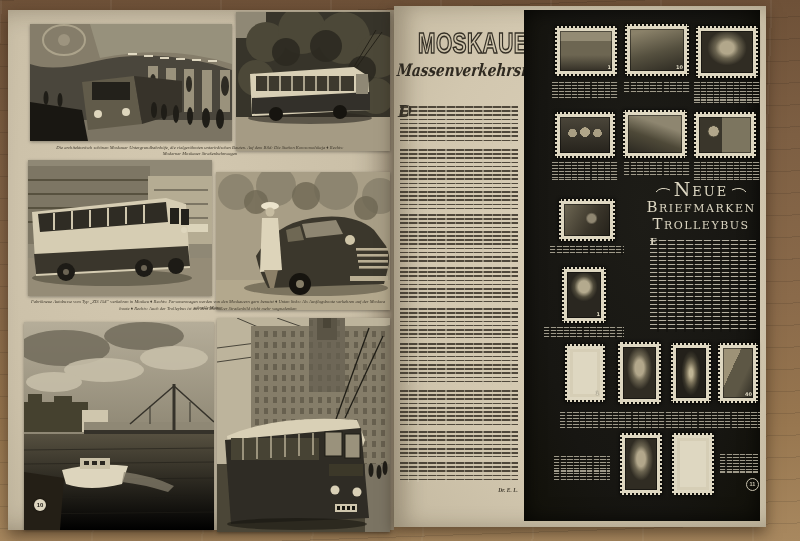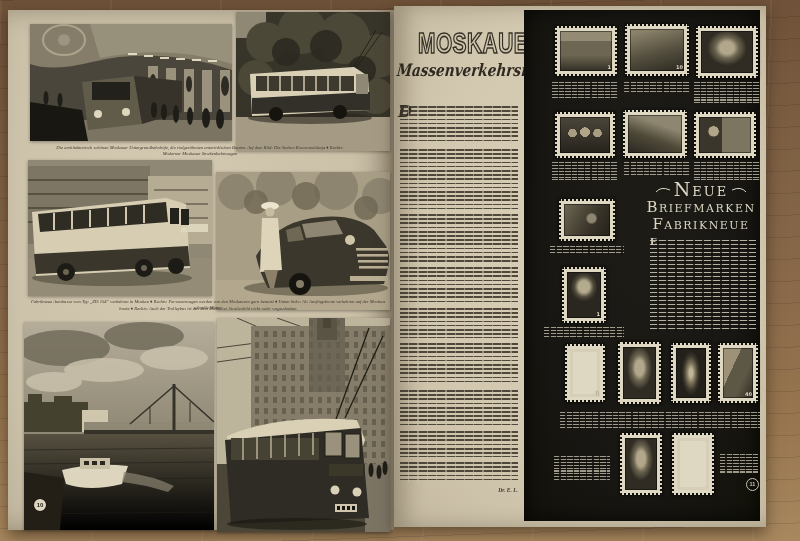--- a/index.html
+++ b/index.html
@@ -437,21 +437,21 @@
         <div class="h1row">
           <svg width="16" height="10" viewBox="0 0 16 10">
               <path d="M1 7 Q6 1 15 5" fill="none" stroke="#dcd6c2" stroke-width="1"></path>
             </svg>
           <span class="l1">Neue</span>
           <svg width="16" height="10" viewBox="0 0 16 10">
               <path d="M1 5 Q10 1 15 7" fill="none" stroke="#dcd6c2" stroke-width="1"></path>
             </svg>
         </div>
         <div class="l2">Briefmarken</div>
-        <div class="l3">Fabrikneue</div>
+        <div class="l3">Trolleybus</div>
       </div>
 
       <div class="dropcap-light">E</div>
       <div class="panel-cap ft ft-light" style="left:126px;top:230px;width:106px;height:92px;"></div>
 
       <div class="stamp" style="left:38px;top:257px;width:44px;height:56px;">
         <div class="simg art-robe"></div>
         <span class="sval">1</span>
       </div>
       <div class="panel-cap ft ft-cap" style="left:20px;top:317px;width:80px;height:12px;"></div>

